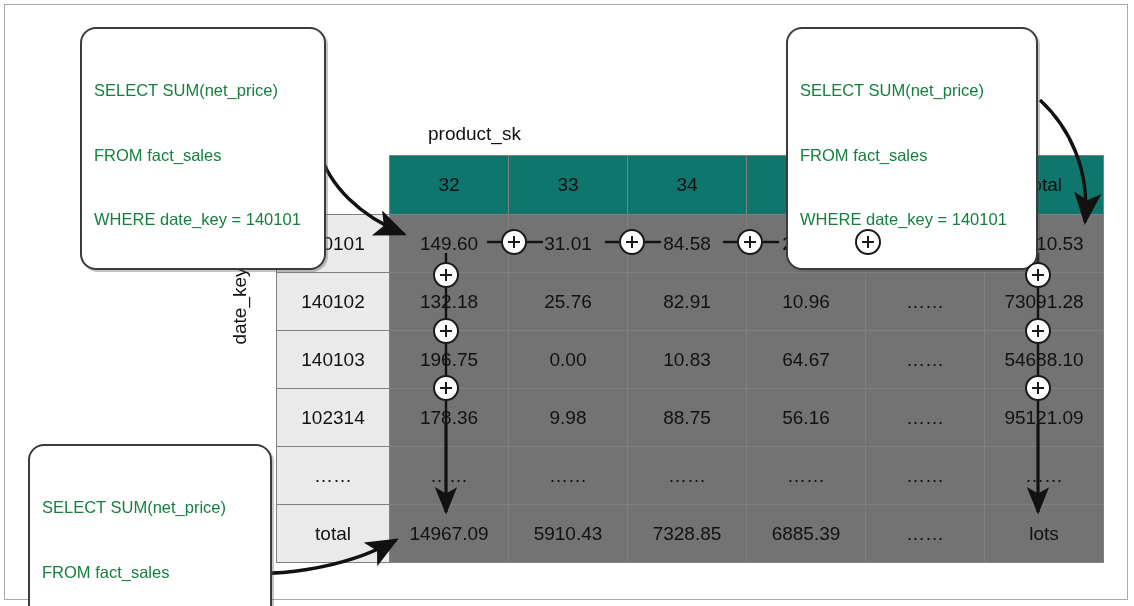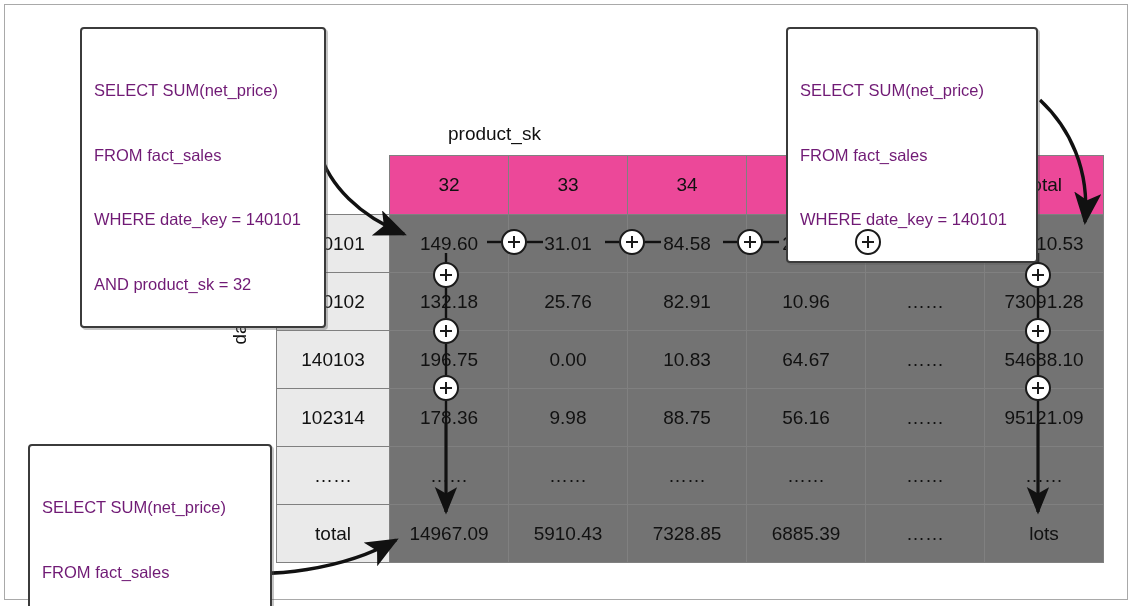--- a/index.html
+++ b/index.html
@@ -16,39 +16,39 @@
     width:1124px; height:596px;
     border:1px solid #a9a9a9;
     box-sizing:border-box;
     background:#fff;
   }
 
   
   .callout{
     position:absolute;
     border:2px solid #3b3b3b;
-    border-radius:4px;
+    border-radius:16px;
     background:#ffffff;
     box-sizing:border-box;
-    padding:8px 12px 9px 12px;
+    padding:8px 12px 16px 12px;
     font-size:16.5px;
     line-height:21.5px;
-    color:#701a75;
+    color:#15803d;
     white-space:pre;
     box-shadow:2px 2px 0 rgba(90,90,90,.35);
     z-index:6;
   }
   #callout-a{ left:80px;  top:27px;  width:246px; }
   #callout-b{ left:786px; top:27px;  width:252px; }
   #callout-c{ left:28px;  top:444px; width:244px; }
   .callout .ln{display:block;}
 
   
   #label-product{
-    position:absolute; left:448px; top:123px;
+    position:absolute; left:428px; top:123px;
     font-size:19px; color:#111; z-index:4;
   }
   #label-date{
     position:absolute; left:175px; top:295px;
     width:130px; text-align:center;
     font-size:19px; color:#111; z-index:4;
     transform:rotate(-90deg);
     transform-origin:center center;
   }
 
@@ -64,21 +64,21 @@
     border:1px solid #808080;
     font-size:19px;
     color:#111;
     text-align:center;
     vertical-align:middle;
     height:57px;
     padding:0;
     background:#737373;
     position:relative;
   }
-  #grid td.hd{ background:#ec4899; }
+  #grid td.hd{ background:#0f766e; }
   #grid td.rowhd{ background:#eaeaea; width:112px; }
   #grid td.c{ width:118px; }
   #grid tr.headrow td{ height:58px; }
   #grid td.blank{ border-top:none; border-left:none; background:#ffffff; }
 
   
   .plus{
     position:absolute;
     width:26px;height:26px;
     border:2px solid #1a1a1a;
@@ -98,21 +98,20 @@
 </style>
 </head>
 <body>
 
 <div id="frame"></div>
 
 <div class="callout" id="callout-a">
   <span class="ln">SELECT SUM(net_price)</span>
   <span class="ln">FROM fact_sales</span>
   <span class="ln">WHERE date_key = 140101</span>
-  <span class="ln">AND product_sk = 32</span>
 </div>
 
 <div class="callout" id="callout-b">
   <span class="ln">SELECT SUM(net_price)</span>
   <span class="ln">FROM fact_sales</span>
   <span class="ln">WHERE date_key = 140101</span>
 </div>
 
 <div class="callout" id="callout-c">
   <span class="ln">SELECT SUM(net_price)</span>

